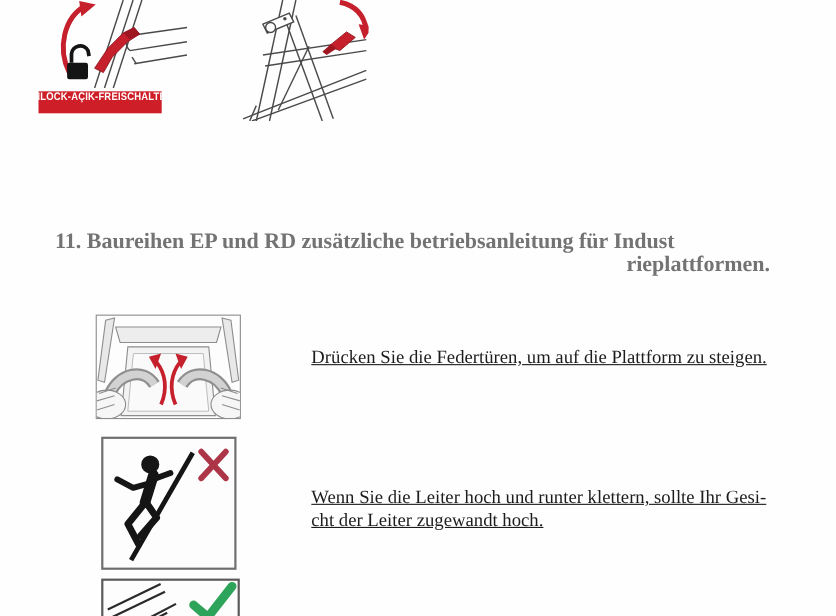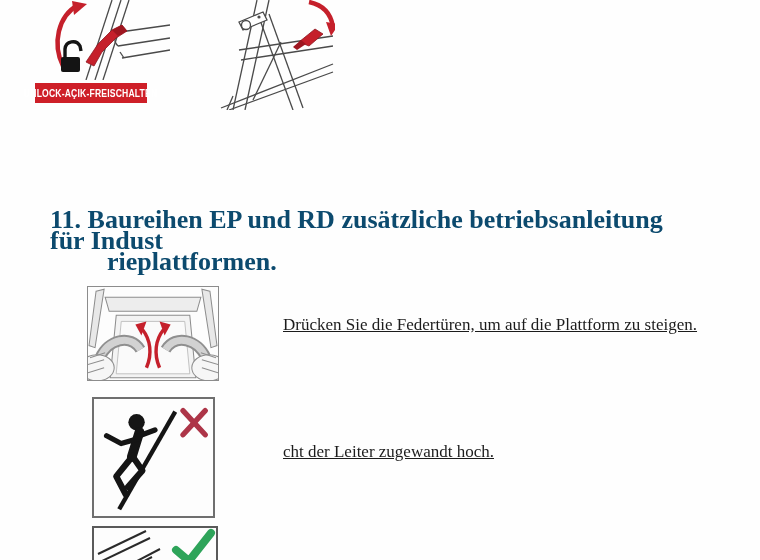--- a/index.html
+++ b/index.html
@@ -6,33 +6,33 @@
   .page{
     position:relative;width:760px;height:560px;overflow:hidden;
     background:#fefefe;font-family:"Liberation Serif", serif;color:#1c1c1c;
   }
   .abs{position:absolute;}
   
   .illus-left{left:28px;top:0;width:150px;height:80px;}
   .illus-right{left:183px;top:0;width:152px;height:110px;}
   .unlock-banner{
     left:35px;top:83px;width:112px;height:20px;background:#ce1f28;
-    display:flex;align-items:center;justify-content:center;
+    display:flex;justify-content:center;
   }
   .unlock-banner span{
     color:#ffffff;font-family:"Liberation Sans", sans-serif;font-weight:bold;
     font-size:10px;white-space:nowrap;transform:scaleX(.86);transform-origin:center;
     letter-spacing:.2px;
   }
   
   .heading{
     left:50px;top:209px;width:650px;
-    color:#0c4a6e;font-weight:bold;font-size:26px;line-height:21px;
+    color:#737373;font-weight:bold;font-size:20px;line-height:21px;
   }
-  .heading .l2{margin-left:57px;}
+  .heading .l2{margin-left:24px;text-align:right;}
   
   .icon-box{background:#fdfdfd;box-sizing:border-box;}
   .box1{left:87px;top:286px;width:132px;height:95px;border:1.5px solid #8c8c8c;}
   .box2{left:92px;top:397px;width:123px;height:121px;border:2px solid #6f6f6f;}
   .box3{left:92px;top:526px;width:126px;height:70px;border:2px solid #5a5a5a;}
   .icon-box svg{display:block;width:100%;height:100%;}
   .body-text{font-size:17px;line-height:21px;white-space:nowrap;text-decoration:underline;}
   .text1{left:283px;top:314px;}
   .text2{left:283px;top:441px;}
 </style>
@@ -138,20 +138,21 @@
         <path d="M40,59 L23,80 L33,99" stroke-width="6.5"></path>
         <path d="M41,61 L50,74 L35,91" stroke-width="6.5"></path>
       </g>
       <g stroke="#ad3548" stroke-width="5.5" stroke-linecap="round">
         <line x1="92" y1="12" x2="115" y2="37"></line>
         <line x1="115" y1="12" x2="92" y2="37"></line>
       </g>
     </svg>
   </div>
   <div class="abs body-text text2">
+    <div>Wenn Sie die Leiter hoch und runter klettern, sollte Ihr Gesi-</div>
     <div>cht der Leiter zugewandt hoch.</div>
   </div>
 
   <div class="abs icon-box box3">
     <svg viewBox="0 0 122 66">
       <g stroke="#2a2a2a" stroke-width="2" fill="none">
         <path d="M4,26 L52,3"></path>
           <path d="M8,33 L56,10"></path>
         <path d="M22,44 L66,21"></path>
           <path d="M14,52 L58,29"></path>

